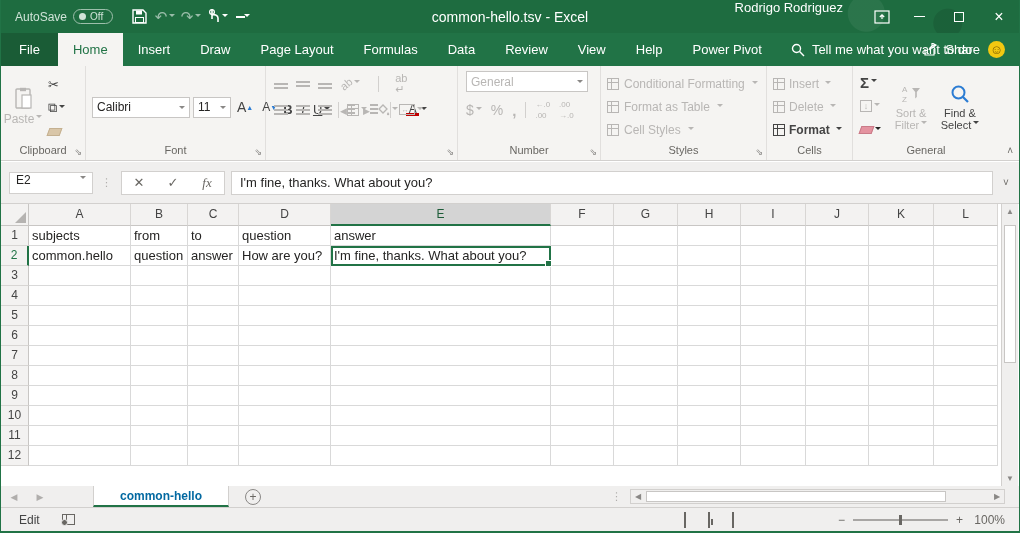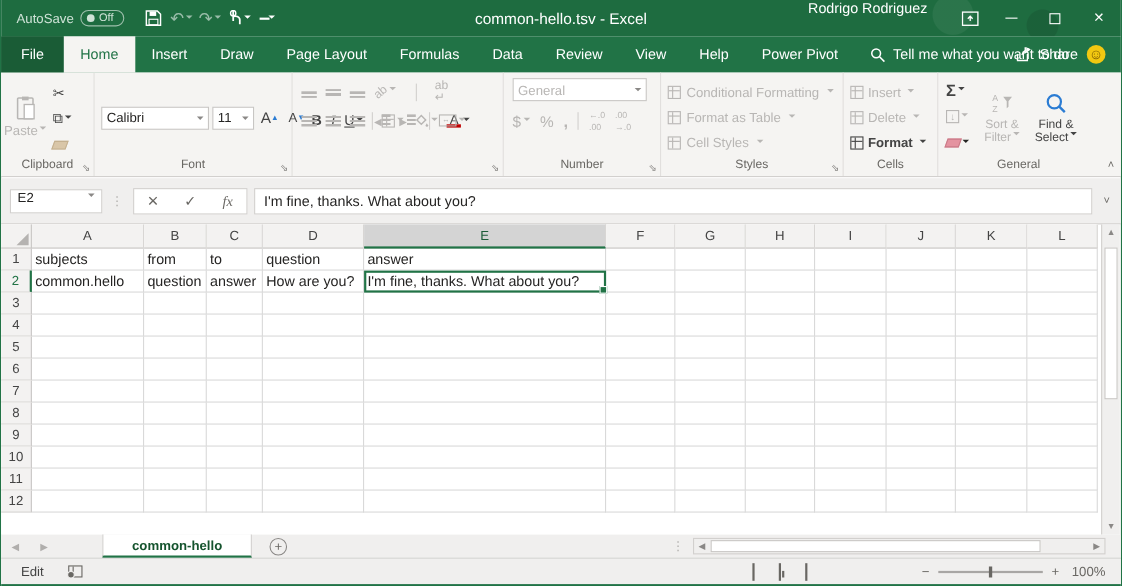--- a/index.html
+++ b/index.html
@@ -88,21 +88,21 @@
 
   
   .vscroll { position:absolute; right:1px; top:204px; width:17px; height:282px; background:#f0efee; border-left:1px solid #d2d0ce; }
   .vs-arrow { height:15px; display:flex; align-items:center; justify-content:center; color:#8a8886; font-size:8px; }
   .vs-thumb { position:absolute; left:2px; right:2px; top:21px; height:138px; background:#fff; border:1px solid #c8c6c4; }
   .vs-down { position:absolute; bottom:0; left:0; right:0; }
 
   
   .sheetbar { position:absolute; left:0; top:486px; width:100%; height:22px; background:#f0efee; border-bottom:1px solid #d2d0ce; display:flex; align-items:stretch; }
   .sb-nav { width:26px; display:flex; align-items:center; justify-content:center; color:#b0aeac; font-size:9px; }
-  .sheettab { background:#fff; border-right:1px solid #d2d0ce; border-left:1px solid #d2d0ce; border-bottom:2px solid #217346; color:#14532d; font-weight:bold; font-size:12px; display:flex; align-items:center; padding:0 26px; margin-left:40px; }
+  .sheettab { background:#fff; border-right:1px solid #d2d0ce; border-left:1px solid #d2d0ce; border-bottom:2px solid #217346; color:#0369a1; font-weight:bold; font-size:12px; display:flex; align-items:center; padding:0 26px; margin-left:40px; }
   .newsheet { width:16px; height:16px; border:1px solid #8a8886; border-radius:50%; color:#696763; font-size:12px; line-height:14px; text-align:center; margin:auto 0 auto 16px; }
   .sb-dots { margin-left:auto; color:#b0aeac; font-size:11px; display:flex; align-items:center; }
   .hscroll { width:375px; margin:3px 14px 3px 8px; background:#f0efee; border:1px solid #d2d0ce; display:flex; position:relative; }
   .hs-arrow { width:14px; display:flex; align-items:center; justify-content:center; color:#8a8886; font-size:8px; }
   .hs-thumb { position:absolute; left:15px; top:1px; bottom:1px; width:300px; background:#fff; border:1px solid #c8c6c4; }
   .hs-right { position:absolute; right:0; top:0; bottom:0; }
 
   
   .statusbar { position:absolute; left:0; top:508px; width:100%; height:23px; background:#f0efee; display:flex; align-items:center; font-size:12px; color:#444; }
   .mode { margin-left:18px; }

